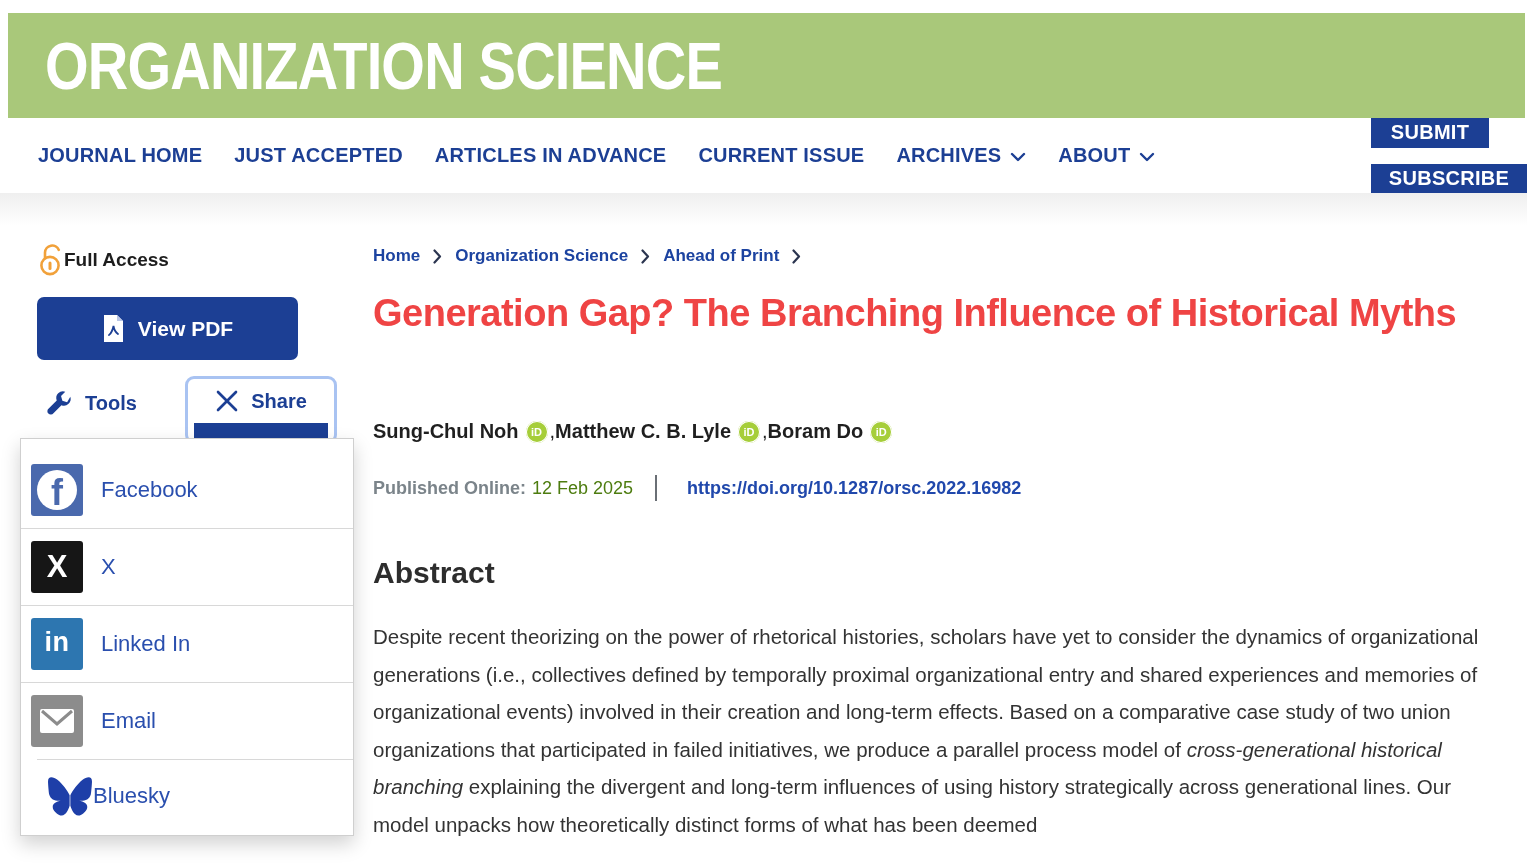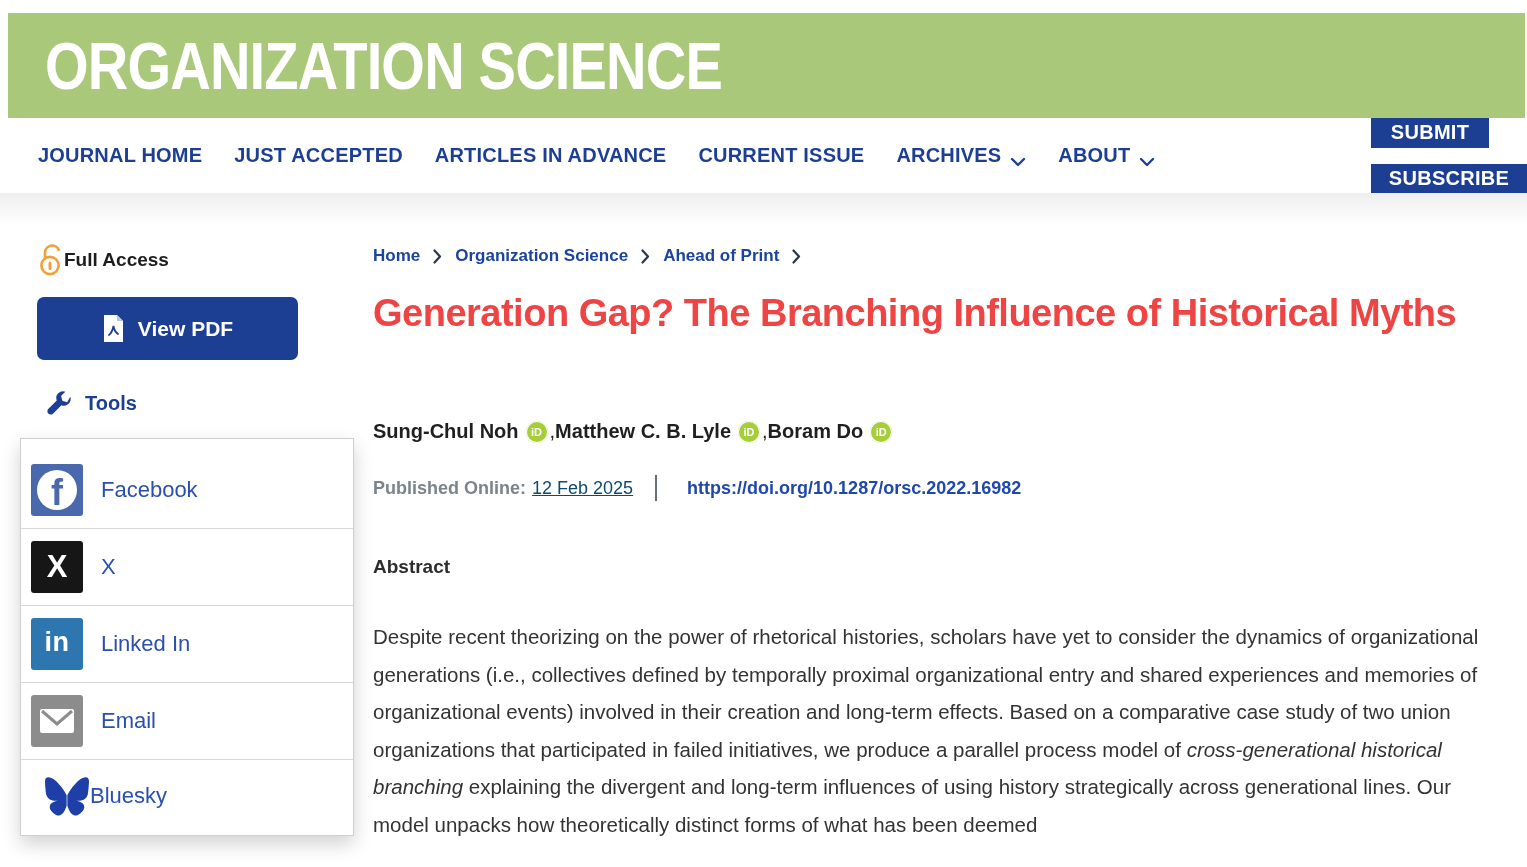--- a/index.html
+++ b/index.html
@@ -11,21 +11,21 @@
   .banner { position:absolute; left:8px; top:13px; right:2px; height:105px; background:#a9c87a; }
   .banner h1 {
     position:absolute; left:37px; top:50%; transform:translateY(-50%) scaleX(.85);
     transform-origin:left center; color:#fff; font-size:66px; font-weight:700;
     letter-spacing:-1px; white-space:nowrap;
   }
 
   
   .navbar { position:absolute; left:8px; top:118px; right:0; height:75px; background:#fff; }
   .nav-links { position:absolute; left:30px; top:0; height:100%; display:flex; align-items:center; gap:32px; }
-  .nav-item { display:flex; align-items:flex-end; gap:9px; color:#1c3f94; font-size:20px; font-weight:700;
+  .nav-item { display:flex; align-items:center; gap:9px; color:#1c3f94; font-size:20px; font-weight:700;
               letter-spacing:.2px; white-space:nowrap; cursor:pointer; }
   .nav-item svg { margin-top:3px; }
   .nav-buttons { position:absolute; right:0; top:0; bottom:0; display:flex; gap:16px;flex-direction:column; }
   .nav-btn { height:100%; background:#1c3f94; color:#fff; font-size:20px; font-weight:700;
              display:flex; align-items:center; justify-content:center; cursor:pointer; letter-spacing:.3px; }
   .nav-btn.submit { width:118px; }
   .nav-btn.subscribe { width:156px; }
 
   .fade-strip { position:absolute; left:0; top:193px; right:0; height:32px;
                 background:linear-gradient(#efefef, #ffffff); }
@@ -57,44 +57,44 @@
   .si-box { width:52px; height:52px; border-radius:3px; display:flex; align-items:center; justify-content:center;
             flex:none; position:relative; }
   .fb-box { background:#4a69ad; }
   .fb-circle { width:40px; height:40px; background:#fff; border-radius:50%; overflow:hidden; position:relative; }
   .fb-circle span { position:absolute; left:14px; top:2px; color:#4a69ad; font-size:36px; font-weight:700; }
   .x-box { background:#161616; }
   .x-box span { color:#fff; font-size:31px; font-weight:800; }
   .li-box { background:#2d76b0; }
   .li-box span { color:#fff; font-size:27px; font-weight:700; letter-spacing:.5px; margin-top:-3px; }
   .em-box { background:#8c8c8c; }
-  .share-item.bluesky { padding-left:24px; height:73px; }
+  .share-item.bluesky { padding-left:11px; height:73px;margin-left:16px; }
   .share-item.bluesky .si-label { margin-left:1px; }
 
   
   .breadcrumb { position:absolute; left:373px; top:246px; display:flex; align-items:center; gap:13px; }
   .crumb { color:#1c43a0; font-size:17px; font-weight:700; cursor:pointer; white-space:nowrap; }
   .crumb-sep { display:flex; align-items:center; margin-top:1px; }
 
   .article-title { position:absolute; left:373px; top:288px; max-width:1160px; font-size:38px; line-height:50px;
                    font-weight:700; color:#ef4444; letter-spacing:-.5px; }
 
   .authors { position:absolute; left:373px; top:420px; display:flex; align-items:center; font-size:20px; color:#1f1f1f; }
   .author-name { cursor:pointer;font-weight:bold; }
   .orcid { display:inline-flex; width:22px; height:22px; border-radius:50%; background:#a6ce39; color:#fff;
            font-size:11px; font-weight:700; align-items:center; justify-content:center; margin:0 2px 0 7px;
            cursor:pointer; box-shadow:0 0 0 1px #fff inset; }
 
   .pub-row { position:absolute; left:373px; top:475px; display:flex; align-items:center; font-size:18px; }
   .pub-label { color:#7b848a; font-weight:700; margin-right:6px; }
-  .pub-date { color:#0c4a6e;text-decoration:underline; }
+  .pub-date { color:#4d7c0f; }
   .pub-divider { width:0; border-left:2px solid #6a6f75; height:26px; margin:0 22px; }
   .doi-link { color:#2048ac; font-weight:700; cursor:pointer;margin-left:8px; }
 
-  .abstract-heading { position:absolute; left:373px; top:556px; font-size:19px; font-weight:700; color:#2d2d2d; }
+  .abstract-heading { position:absolute; left:373px; top:556px; font-size:30px; font-weight:700; color:#2d2d2d; }
   .abstract-text { position:absolute; left:373px; top:618px; width:1125px; font-size:20.5px; line-height:37.5px;
                    color:#333; }
   .abstract-text .ital { font-style:italic; }
 
   svg { display:block; }
 </style>
 </head>
 <body>
 
 <div id="page">
@@ -166,20 +166,32 @@
 
   <div class="tools-row">
     <span>
       <svg width="27" height="27" viewBox="0 0 32 32">
         <path d="M29 5 a8 8 0 0 1 -10.5 10 L9 24.5 a4 4 0 1 1 -5.6 -5.6 L12.9 9.4 A8 8 0 0 1 23 -1 l-5 5.2 1.6 5.6 5.6 1.6 z" fill="#1c3f94" transform="translate(1,3)"></path>
       </svg>
     </span>
     <span class="label">Tools</span>
   </div>
 
+  <div class="share-btn">
+    <div class="inner">
+      <span>
+        <svg width="24" height="24" viewBox="0 0 24 24">
+          <line x1="3" y1="3" x2="21" y2="21" stroke="#1c3f94" stroke-width="2.6" stroke-linecap="round"></line>
+          <line x1="21" y1="3" x2="3" y2="21" stroke="#1c3f94" stroke-width="2.6" stroke-linecap="round"></line>
+        </svg>
+      </span>
+      <span class="label">Share</span>
+    </div>
+    <div class="share-bar"></div>
+  </div>
 
   <div class="share-menu">
     <div class="share-item">
       <span class="si-box fb-box">
         <span class="fb-circle">
             <span>f</span>
           </span>
       </span>
       <span class="si-label">Facebook</span>
     </div>

